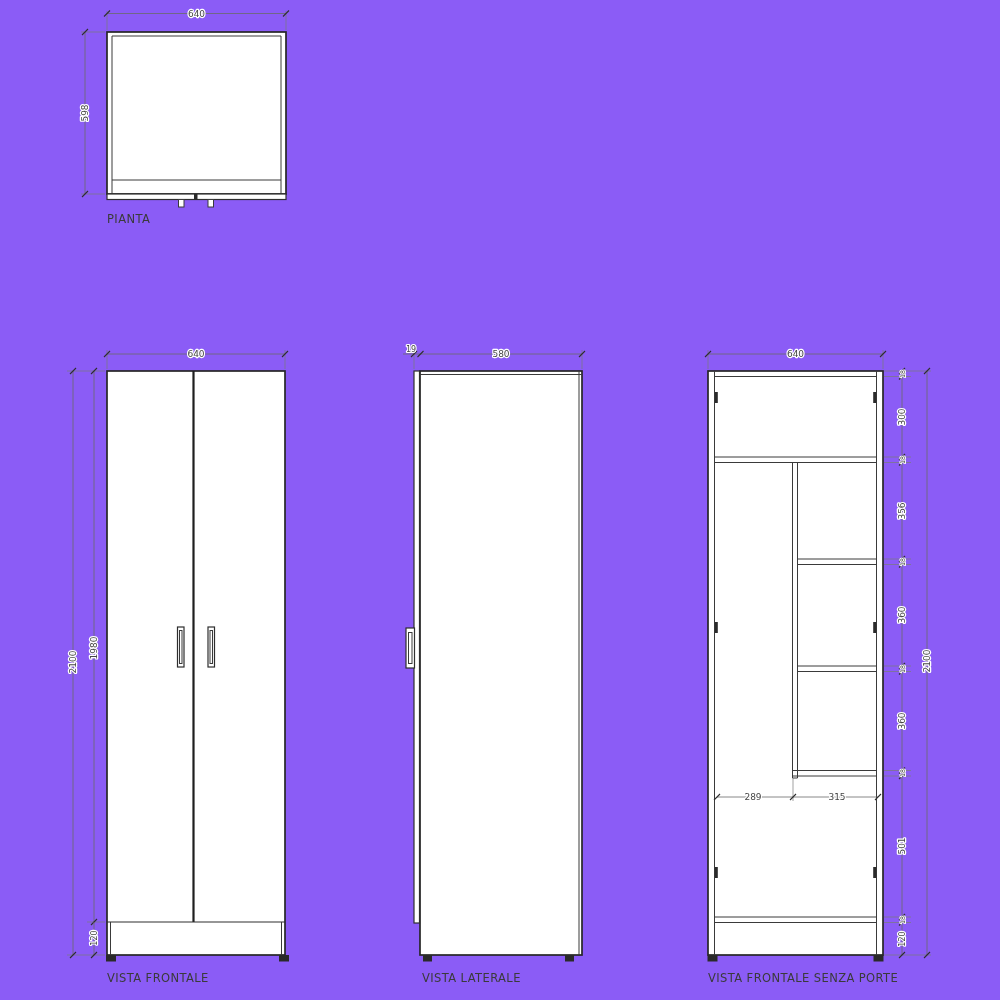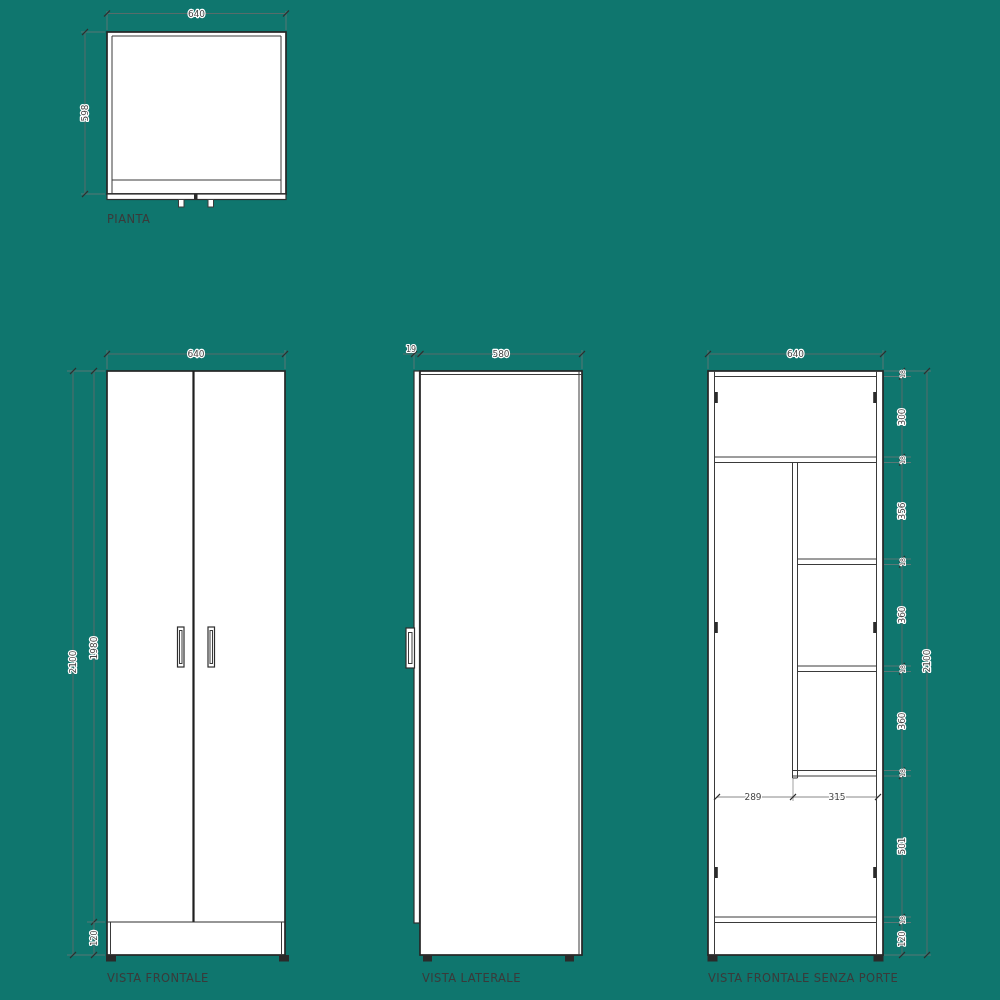--- a/index.html
+++ b/index.html
@@ -1,16 +1,16 @@
 <!DOCTYPE html>
 <html><head>
 <meta charset="utf-8">
 <style>
   html,body{margin:0;padding:0;background:#fff;}
-  .canvas{position:relative;width:1000px;height:1000px;background:#0f766e;
+  .canvas{position:relative;width:1000px;height:1000px;background:#8b5cf6;
           font-family:"DejaVu Sans","Liberation Sans",sans-serif;}
   svg{display:block}
   .ol{stroke:#262626;stroke-width:1.7;fill:none;}          
   .ml{stroke:#2e2e2e;stroke-width:1.2;fill:none;}          
   .il{stroke:#3a3a3a;stroke-width:1;fill:none;}            
   .thick{stroke:#1f1f1f;stroke-width:2.2;fill:none;}
   .dl{stroke:#6a6a6a;stroke-width:0.8;fill:none;}          
   .el{stroke:#7a7a7a;stroke-width:0.7;fill:none;}          
   .tk{stroke:#2f2f2f;stroke-width:1.1;fill:none;}          
   .filldark{fill:#2a2a2a;stroke:none;}

